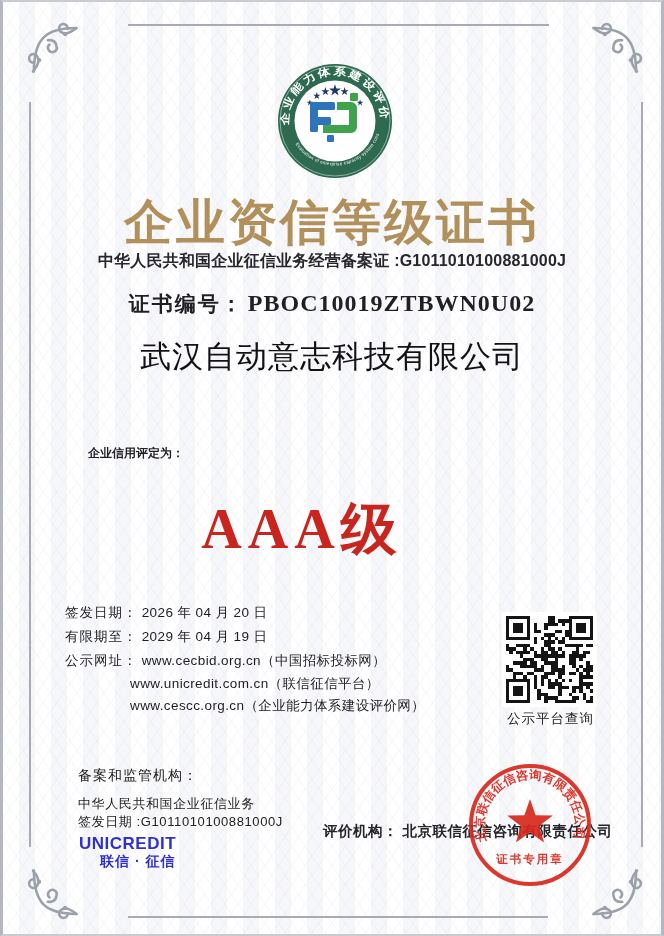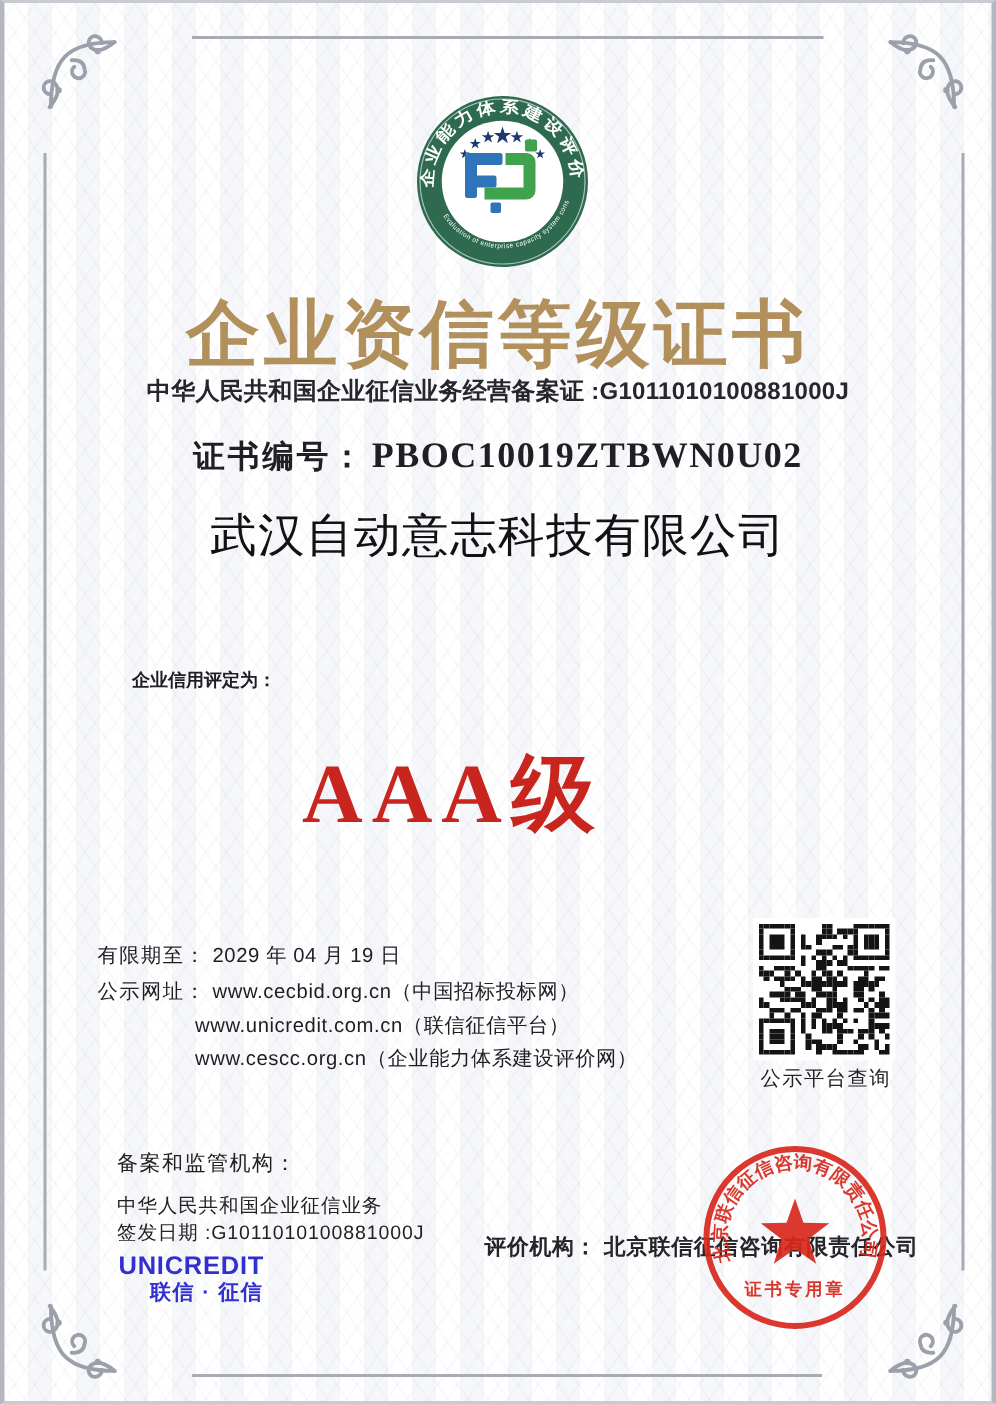--- a/index.html
+++ b/index.html
@@ -149,20 +149,24 @@
   <div class="abs centered certno" style="top:288px;">
     <span class="lbl">证书编号：</span>
     <span class="val">PBOC10019ZTBWN0U02</span>
   </div>
 
   <div class="abs centered company" style="top:334px;">武汉自动意志科技有限公司</div>
 
   <div class="abs rating-label" style="left:85px;top:443px;">企业信用评定为：</div>
   <div class="abs centered rating-value" style="top:490px;transform:translateX(-30px);">AAA级</div>
 
+  <div class="info-line" style="top:602px;">
+    <span class="lbl">签发日期：</span>
+    <span>2026 年 04 月 20 日</span>
+  </div>
   <div class="info-line" style="top:626px;">
     <span class="lbl">有限期至：</span>
     <span>2029 年 04 月 19 日</span>
   </div>
   <div class="info-line" style="top:650px;">
     <span class="lbl">公示网址：</span>
     <span>www.cecbid.org.cn（中国招标投标网）</span>
   </div>
   <div class="info-line indent" style="top:673px;">
     <span>www.unicredit.com.cn（联信征信平台）</span>

